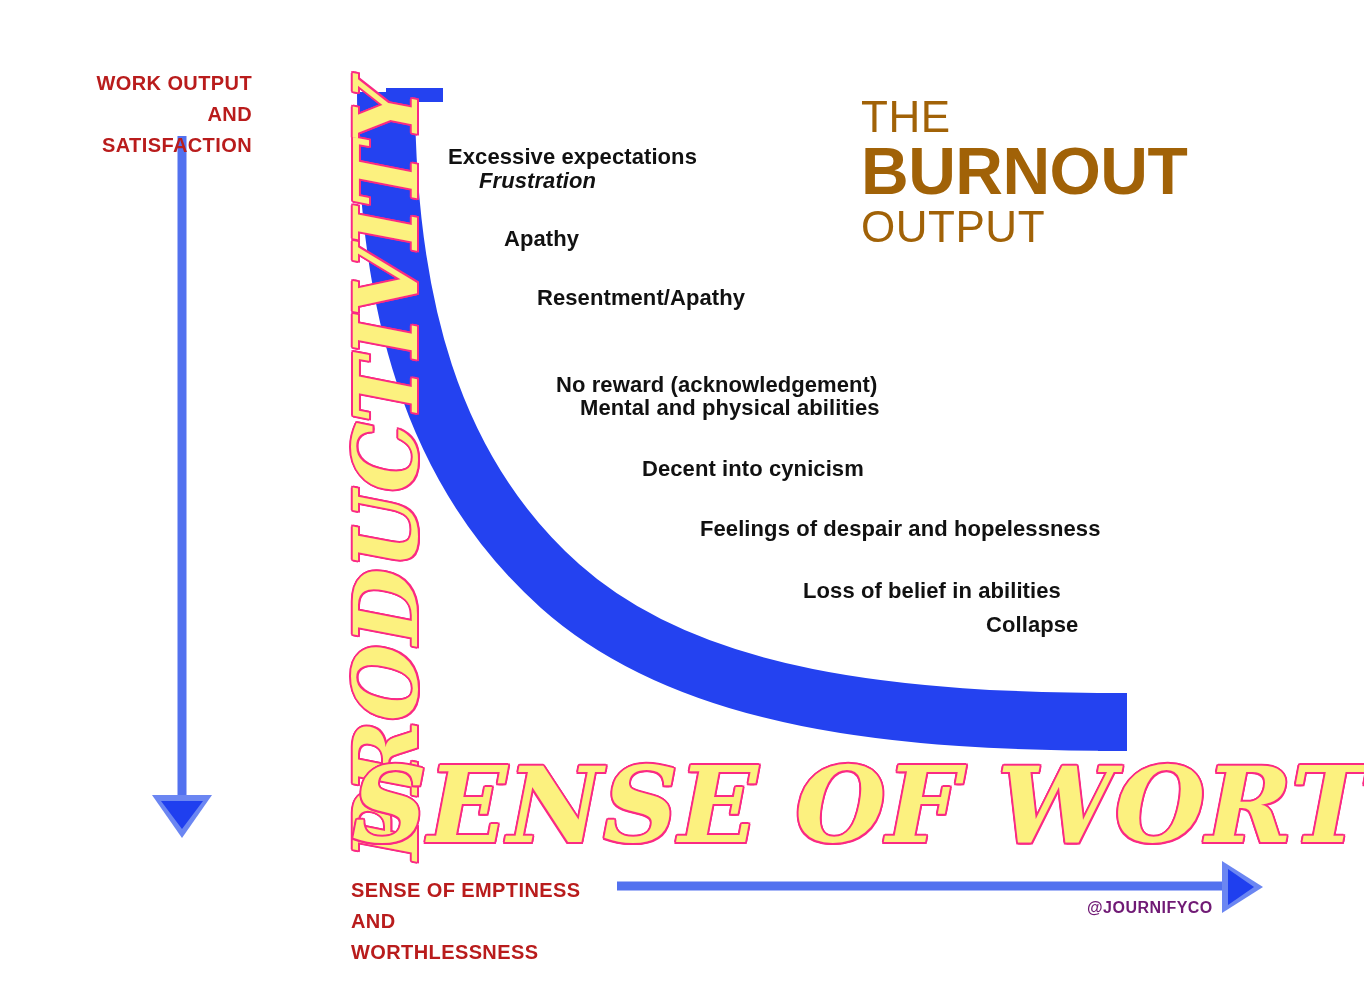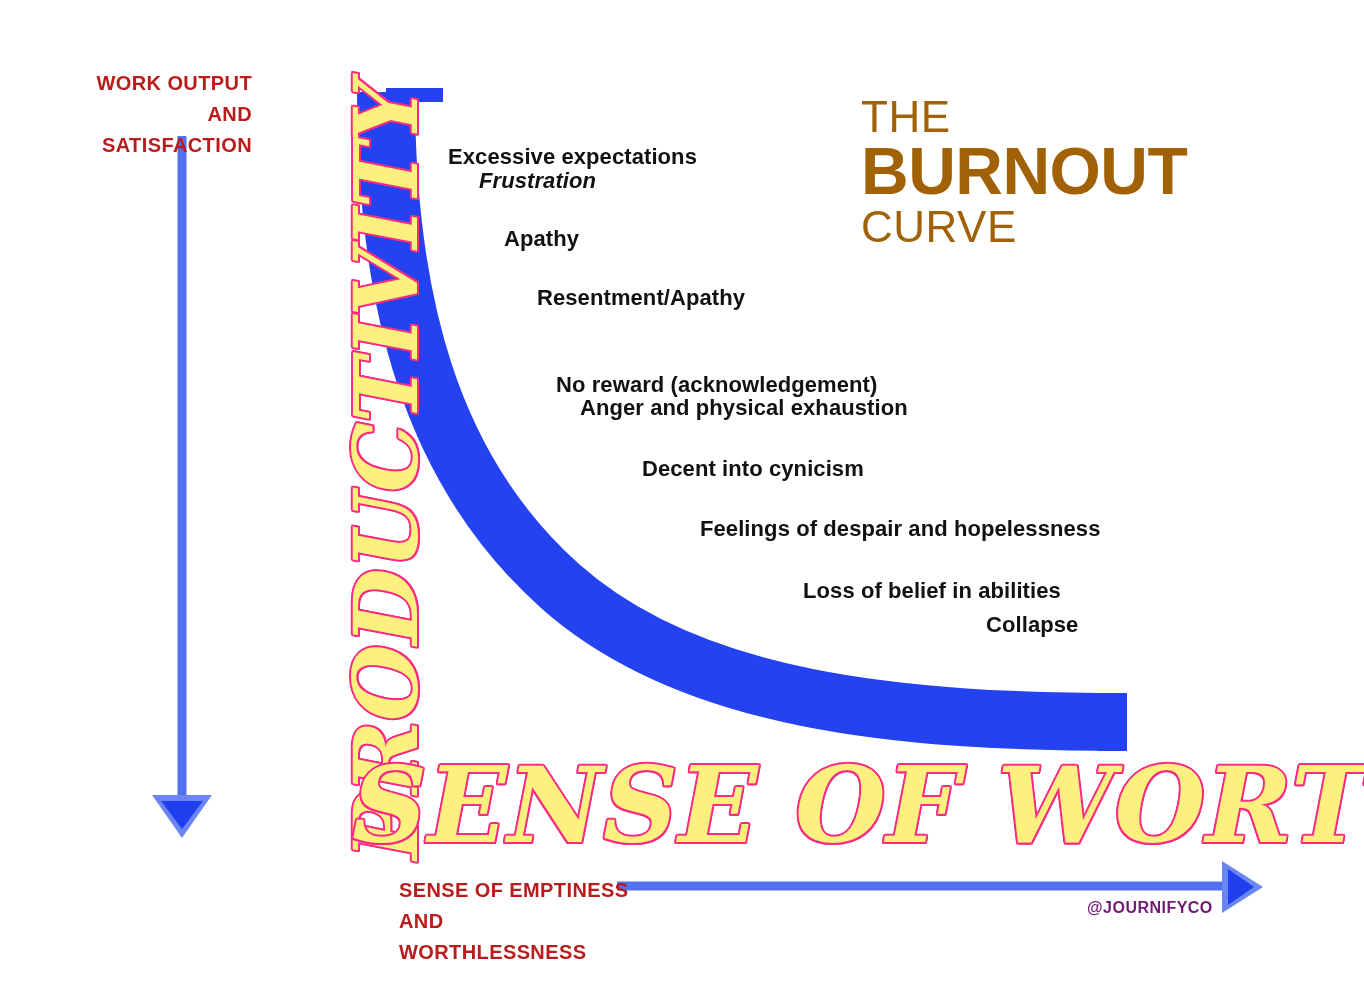--- a/index.html
+++ b/index.html
@@ -36,21 +36,20 @@
     left: 56px;
     top: 68px;
     width: 196px;
     text-align: right;
   }
   #x-axis-caption {
     left: 351px;
     top: 875px;
     width: 260px;
     text-align: left;
-    margin-left: 48px;
   }
 
   
   #art {
     position: absolute;
     left: 0;
     top: 0;
     width: 1364px;
     height: 990px;
     pointer-events: none;
@@ -184,30 +183,30 @@
   <div class="axis-caption" id="x-axis-caption">SENSE OF EMPTINESS AND
 WORTHLESSNESS</div>
 
   <div class="display-word" id="productivity-word">PRODUCTIVITY</div>
 
   <div class="display-word" id="sense-of-worth-word">SENSE OF WORTH</div>
 
   <div id="title-block">
     <span id="title-line-1">THE</span>
     <span id="title-line-2">BURNOUT</span>
-    <span id="title-line-3">CURVE</span>
+    <span id="title-line-3">OUTPUT</span>
   </div>
 
   <div id="stage-label-layer">
       <div class="stage-label" style="left: 448px; top: 112px; margin-top: 32px;">Excessive expectations</div>
       <div class="stage-label" style="left: 479px; top: 168px; font-style: italic;">Frustration</div>
       <div class="stage-label" style="left: 504px; top: 226px;">Apathy</div>
       <div class="stage-label" style="left: 537px; top: 285px;">Resentment/Apathy</div>
       <div class="stage-label" style="left: 556px; top: 340px; margin-top: 32px;">No reward (acknowledgement)</div>
-      <div class="stage-label" style="left: 580px; top: 395px;">Anger and physical exhaustion</div>
+      <div class="stage-label" style="left: 580px; top: 395px;">Mental and physical abilities</div>
       <div class="stage-label" style="left: 642px; top: 456px;">Decent into cynicism</div>
       <div class="stage-label" style="left: 700px; top: 516px;">Feelings of despair and hopelessness</div>
       <div class="stage-label" style="left: 803px; top: 578px;">Loss of belief in abilities</div>
       <div class="stage-label" style="left: 986px; top: 612px;">Collapse</div>
     </div>
 
   <div id="handle">@JOURNIFYCO</div>
 
 </div>
 

